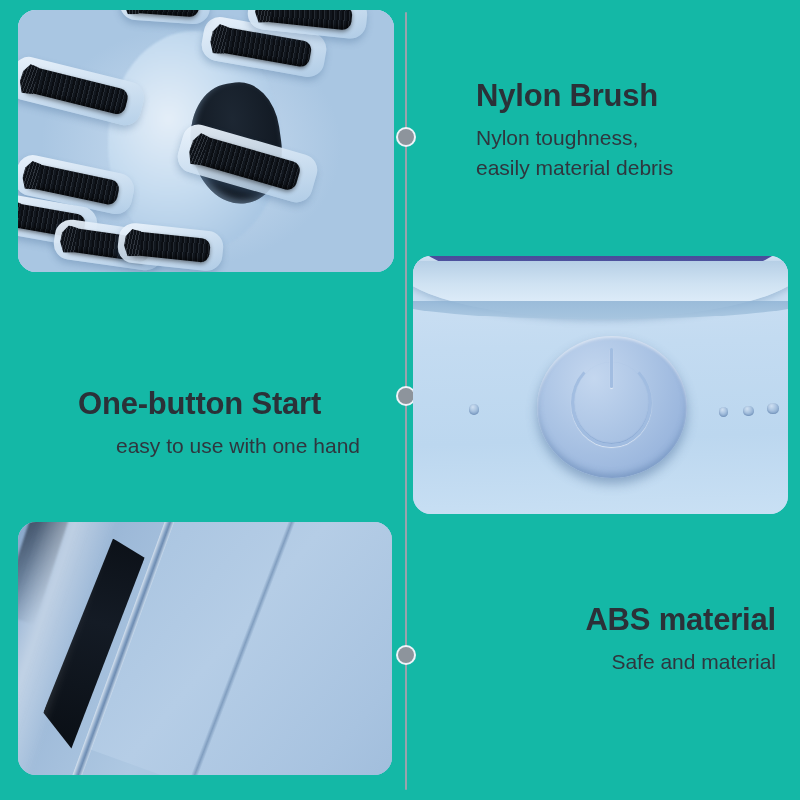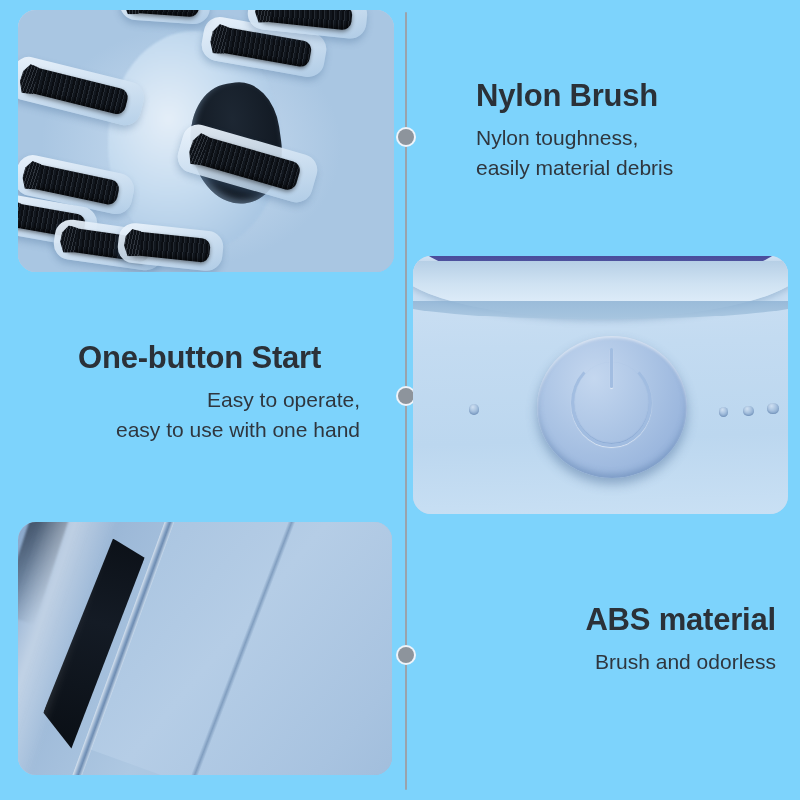--- a/index.html
+++ b/index.html
@@ -10,21 +10,21 @@
     width: 800px;
     height: 800px;
     background: #eff4fa;
     font-family: "Liberation Sans", sans-serif;
     overflow: hidden;
     position: relative;
   }
   #page {
     position: absolute;
     inset: 0;
-    background: #7dd3fc;
+    background: #14b8a6;
   }
 
   
   .timeline-line {
     position: absolute;
     left: 405px;
     top: 12px;
     width: 2px;
     height: 778px;
     background: #9aa3ac;
@@ -305,21 +305,21 @@
   }
   .sub-wrap { margin-top: 8px; }
 
   #text-nylon { left: 476px; top: 78px; width: 300px; text-align: left; }
   #text-onebutton {
     left: 34px;
     top: 340px;
     width: 326px;
     text-align: right;
   }
-  #text-onebutton .heading { text-align: left; padding-left: 44px; }
+  #text-onebutton .heading { text-align: left; padding-left: 44px; margin-top: 46px; }
   #text-abs { left: 476px; top: 602px; width: 300px; text-align: right; }
 </style>
 </head>
 <body>
 
 <div id="page">
 
   <div class="timeline-line"></div>
   <div class="timeline-dot dot-1"></div>
   <div class="timeline-dot dot-2"></div>
@@ -410,25 +410,24 @@
     <p class="heading">Nylon Brush</p>
     <div class="sub-wrap">
       <p class="subline">Nylon toughness,</p>
       <p class="subline">easily material debris</p>
     </div>
   </div>
 
   <div class="text-block" id="text-onebutton">
     <p class="heading">One-button Start</p>
     <div class="sub-wrap">
-      <p class="subline">Easy to operate,</p>
       <p class="subline">easy to use with one hand</p>
     </div>
   </div>
 
   <div class="text-block" id="text-abs">
     <p class="heading">ABS material</p>
     <div class="sub-wrap">
-      <p class="subline">Brush and odorless</p>
+      <p class="subline">Safe and material</p>
     </div>
   </div>
 
 </div>
 
 </body></html>

